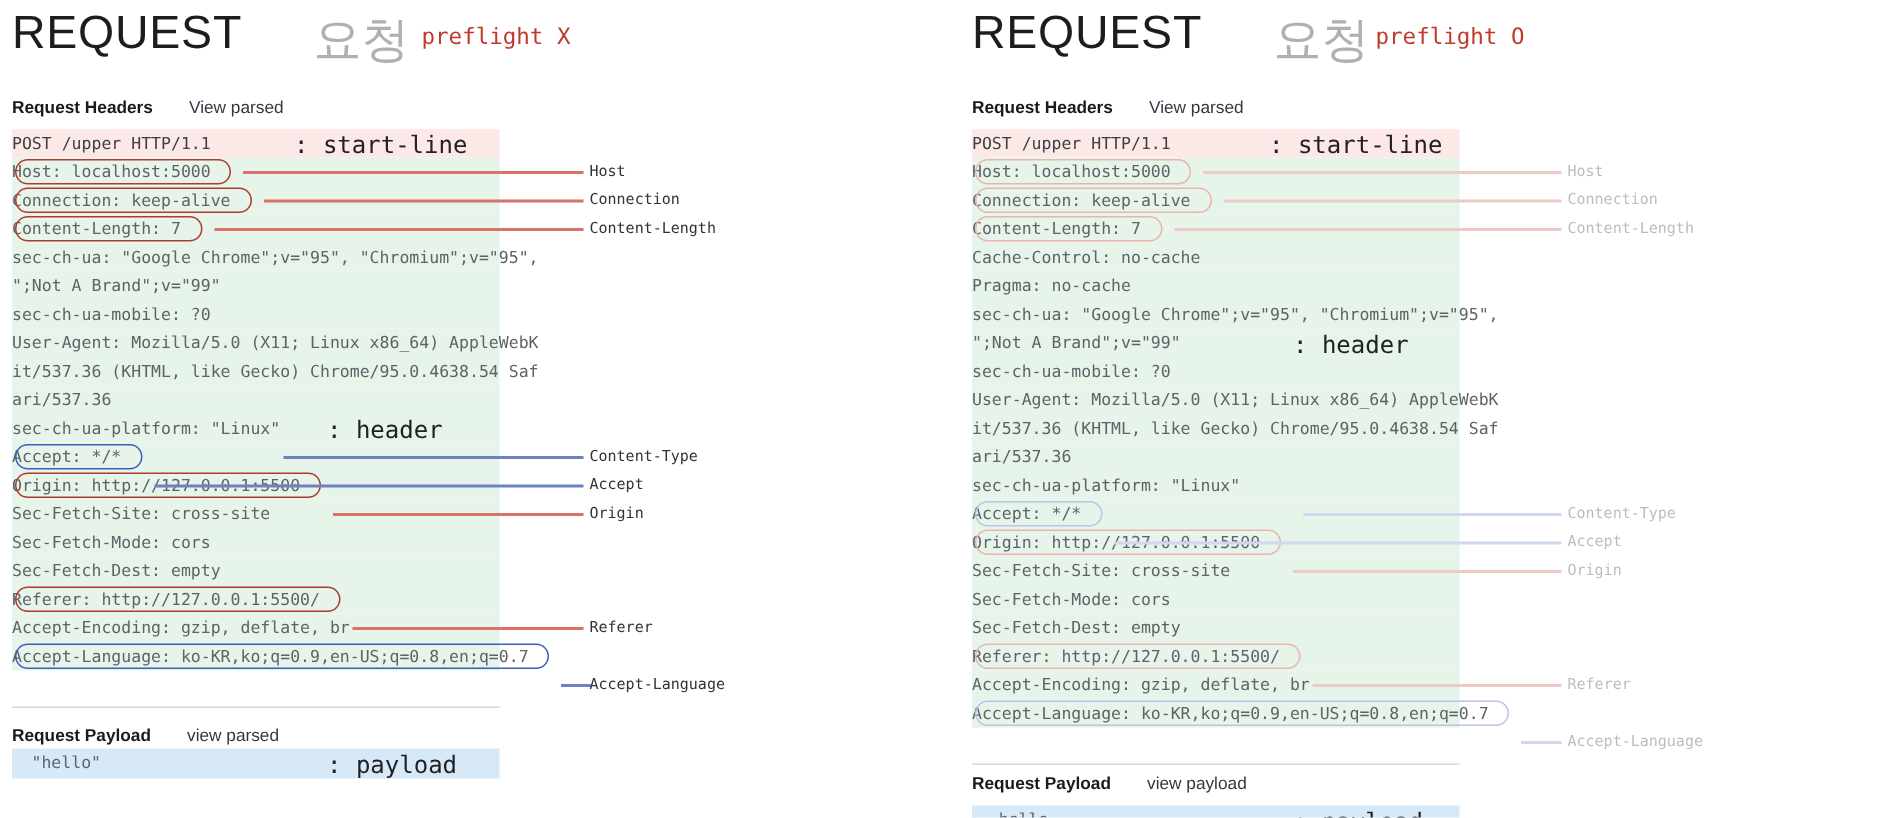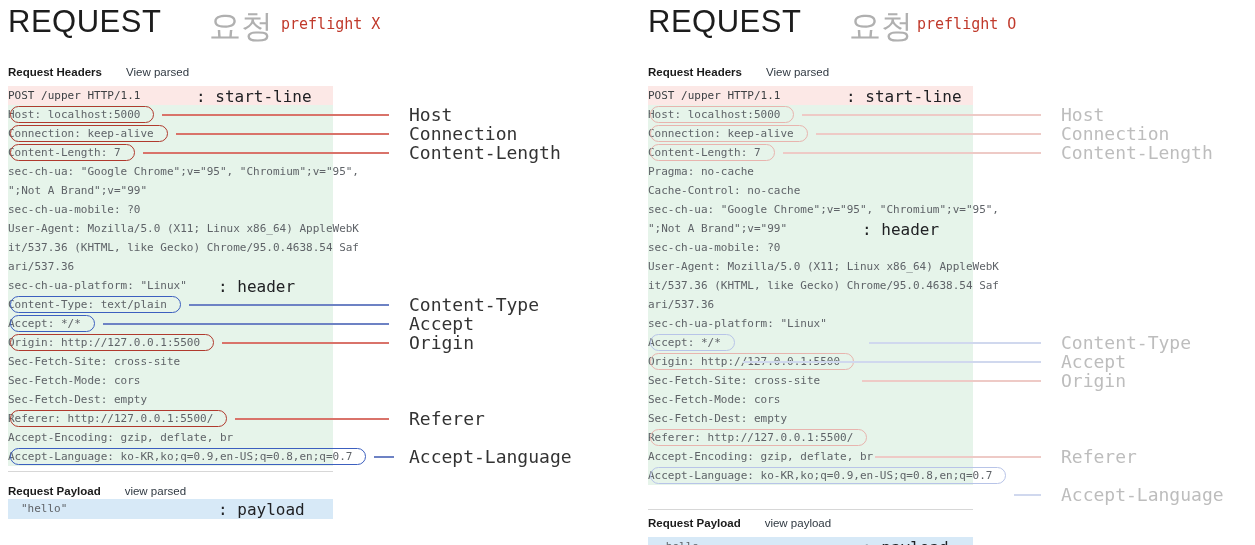--- a/index.html
+++ b/index.html
@@ -71,22 +71,22 @@
     height:1.6px;background:#d9736a;
     top:9px;
   }
   .leader.blue{background:#6d82c4;}
   .panel-right .leader{background:#eecac6;}
   .panel-right .leader.blue{background:#d0d8ee;}
 
   .lbl{
     position:absolute;
     font-family:"DejaVu Sans Mono","Liberation Mono",monospace;
-    font-size:18px;color:#333333;
-    line-height:19px;top:0;white-space:nowrap;margin-left:16px;
+    font-size:10px;color:#333333;
+    line-height:19px;top:0;white-space:nowrap;
   }
   .panel-right .lbl{color:#bdbdbd;}
 
   
   .ann{
     position:absolute;
     font-family:"DejaVu Sans Mono","Liberation Mono",monospace;
     font-size:16px;color:#202124;white-space:nowrap;
   }
 
@@ -119,21 +119,20 @@
         <div class="row hdr"><span>Host: localhost:5000</span><span class="box red" style="width:144.4px"></span></div>
         <div class="row hdr"><span>Connection: keep-alive</span><span class="box red" style="width:157.6px"></span></div>
         <div class="row hdr"><span>Content-Length: 7</span><span class="box red" style="width:124.5px"></span></div>
         <div class="row hdr"><span>sec-ch-ua: "Google Chrome";v="95", "Chromium";v="95",</span></div>
         <div class="row hdr"><span>";Not A Brand";v="99"</span></div>
         <div class="row hdr"><span>sec-ch-ua-mobile: ?0</span></div>
         <div class="row hdr"><span>User-Agent: Mozilla/5.0 (X11; Linux x86_64) AppleWebK</span></div>
         <div class="row hdr"><span>it/537.36 (KHTML, like Gecko) Chrome/95.0.4638.54 Saf</span></div>
         <div class="row hdr"><span>ari/537.36</span></div>
         <div class="row hdr"><span>sec-ch-ua-platform: "Linux"</span></div>
-        <div class="row hdr"><span>Content-Type: text/plain</span><span class="box blue" style="width:170.9px"></span></div>
         <div class="row hdr"><span>Accept: */*</span><span class="box blue" style="width:84.8px"></span></div>
         <div class="row hdr"><span>Origin: http://127.0.0.1:5500</span><span class="box red" style="width:204.0px"></span></div>
         <div class="row hdr"><span>Sec-Fetch-Site: cross-site</span></div>
         <div class="row hdr"><span>Sec-Fetch-Mode: cors</span></div>
         <div class="row hdr"><span>Sec-Fetch-Dest: empty</span></div>
         <div class="row hdr"><span>Referer: http://127.0.0.1:5500/</span><span class="box red" style="width:217.2px"></span></div>
         <div class="row hdr"><span>Accept-Encoding: gzip, deflate, br</span></div>
         <div class="row hdr"><span>Accept-Language: ko-KR,ko;q=0.9,en-US;q=0.8,en;q=0.7</span><span class="box blue" style="width:356.2px"></span></div>
       </div>
       <div class="leader" style="left:162.4px;top:114px;width:226.6px"></div>
@@ -164,22 +163,22 @@
         <span class="title-main">REQUEST</span>
         <span class="title-ko">요청</span>
         <span class="title-tag">preflight O</span>
       </div>
       <div class="sec-head" style="top:66px"><span class="t1">Request Headers</span><span class="t2">View parsed</span></div>
       <div class="hdr-block" style="top:86px;width:325px">
         <div class="row startline"><span>POST /upper HTTP/1.1</span></div>
         <div class="row hdr"><span>Host: localhost:5000</span><span class="box red" style="width:144.4px"></span></div>
         <div class="row hdr"><span>Connection: keep-alive</span><span class="box red" style="width:157.6px"></span></div>
         <div class="row hdr"><span>Content-Length: 7</span><span class="box red" style="width:124.5px"></span></div>
+        <div class="row hdr"><span>Cache-Control: no-cache</span></div>
         <div class="row hdr"><span>Pragma: no-cache</span></div>
-        <div class="row hdr"><span>Cache-Control: no-cache</span></div>
         <div class="row hdr"><span>sec-ch-ua: "Google Chrome";v="95", "Chromium";v="95",</span></div>
         <div class="row hdr"><span>";Not A Brand";v="99"</span></div>
         <div class="row hdr"><span>sec-ch-ua-mobile: ?0</span></div>
         <div class="row hdr"><span>User-Agent: Mozilla/5.0 (X11; Linux x86_64) AppleWebK</span></div>
         <div class="row hdr"><span>it/537.36 (KHTML, like Gecko) Chrome/95.0.4638.54 Saf</span></div>
         <div class="row hdr"><span>ari/537.36</span></div>
         <div class="row hdr"><span>sec-ch-ua-platform: "Linux"</span></div>
         <div class="row hdr"><span>Accept: */*</span><span class="box blue" style="width:84.8px"></span></div>
         <div class="row hdr"><span>Origin: http://127.0.0.1:5500</span><span class="box red" style="width:204.0px"></span></div>
         <div class="row hdr"><span>Sec-Fetch-Site: cross-site</span></div>

